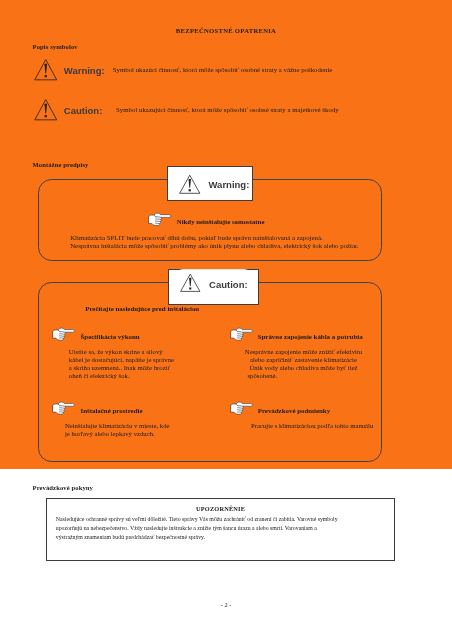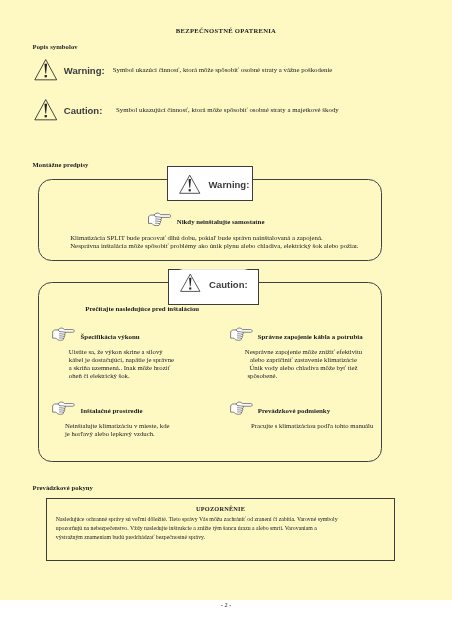--- a/index.html
+++ b/index.html
@@ -1,18 +1,18 @@
 <!DOCTYPE html>
 <html><head>
 <meta charset="utf-8">
 <style>
   html,body{margin:0;padding:0;background:#ffffff;}
   body{width:452px;height:640px;position:relative;overflow:hidden;
        font-family:"Liberation Serif",serif;color:#1b1b1f;}
-  .page{position:absolute;left:0;top:0;width:452px;height:600px;background:#fef9c3;}
+  .page{position:absolute;left:0;top:0;width:452px;height:469px;background:#f97316;}
   .abs{position:absolute;}
 
   
   #doc-title{left:0;top:26.5px;width:452px;text-align:center;
       font-weight:bold;font-size:6.6px;letter-spacing:.3px;}
 
   
   .sec-head{font-weight:bold;font-size:6.6px;letter-spacing:.1px;}
   #sym-head{left:32.5px;top:43px;}
   #inst-head{left:32.5px;top:160.5px;}

